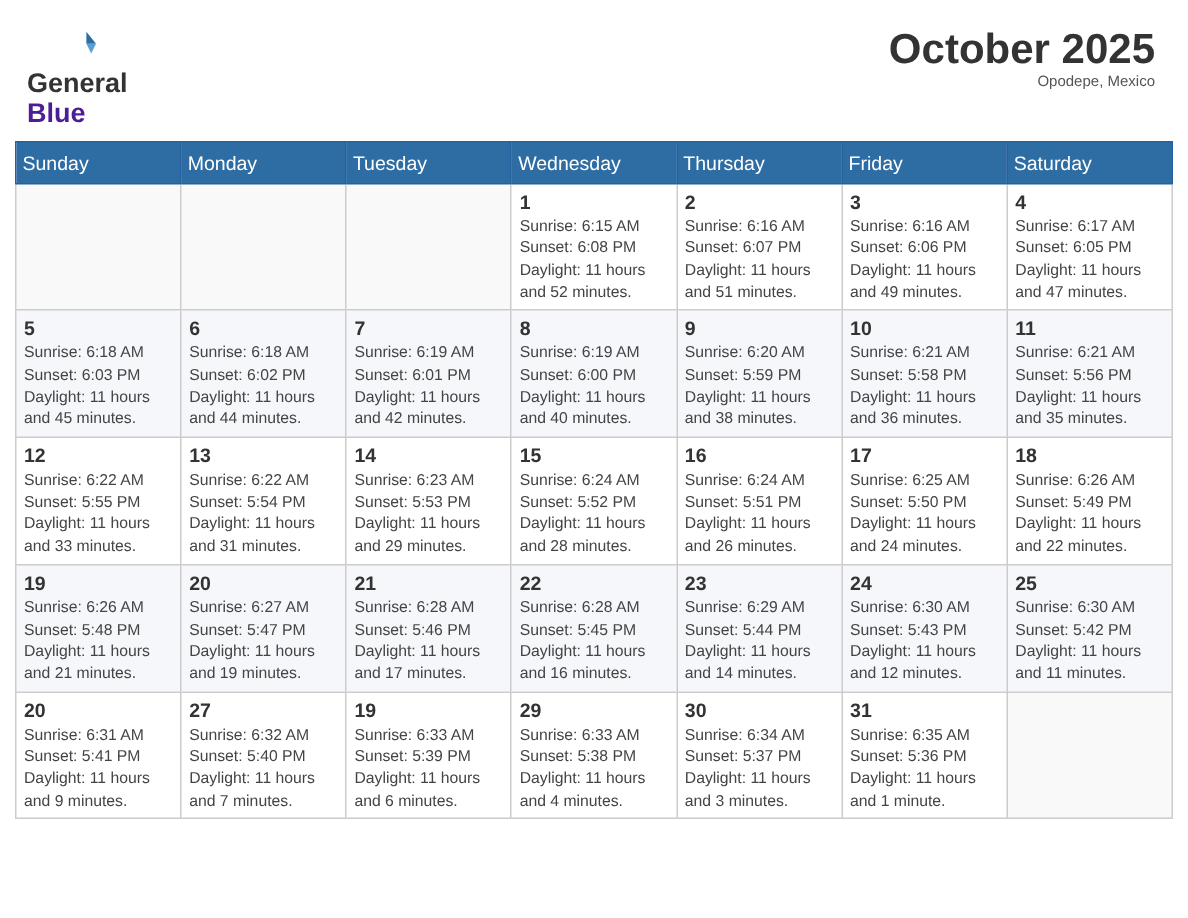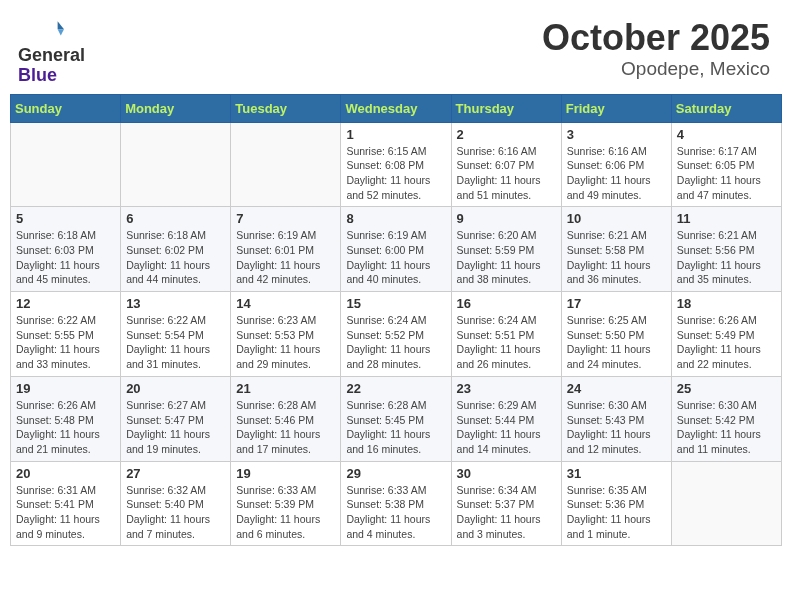--- a/index.html
+++ b/index.html
@@ -30,39 +30,39 @@
     }
     .logo-text .blue { color: #4c1d95; }
     .logo-icon {
       width: 24px;
       height: 24px;
     }
     .title-section {
       text-align: right;
     }
     .month-title {
-      font-size: 36px;
+      font-size: 28px;
       font-weight: bold;
       color: #333;
       line-height: 1.1;
     }
     .location {
-      font-size: 19px;
+      font-size: 10px;
       color: #555;
     }
     .calendar {
       width: 100%;
       border-collapse: collapse;
       border: 1px solid #ccc;
     }
     .calendar th {
       background: #2e6da4;
-      color: #bef264;
+      color: #ffffff;
       font-size: 13px;
-      font-weight: bold;
+      font-weight: normal;
       padding: 6px 4px;
       text-align: left;
       border: 1px solid #2560a0;
     }
     .calendar td {
       border: 1px solid #ccc;
       vertical-align: top;
       padding: 4px 5px;
       width: calc(100%/7);
       min-height: 80px;

